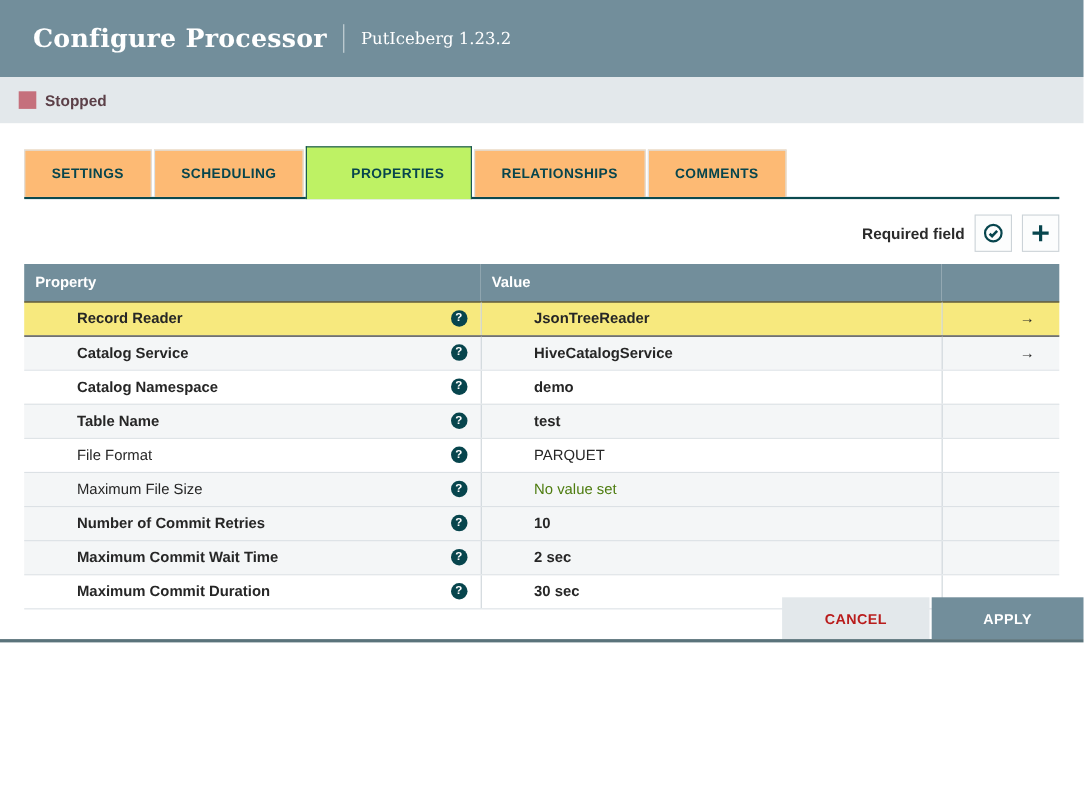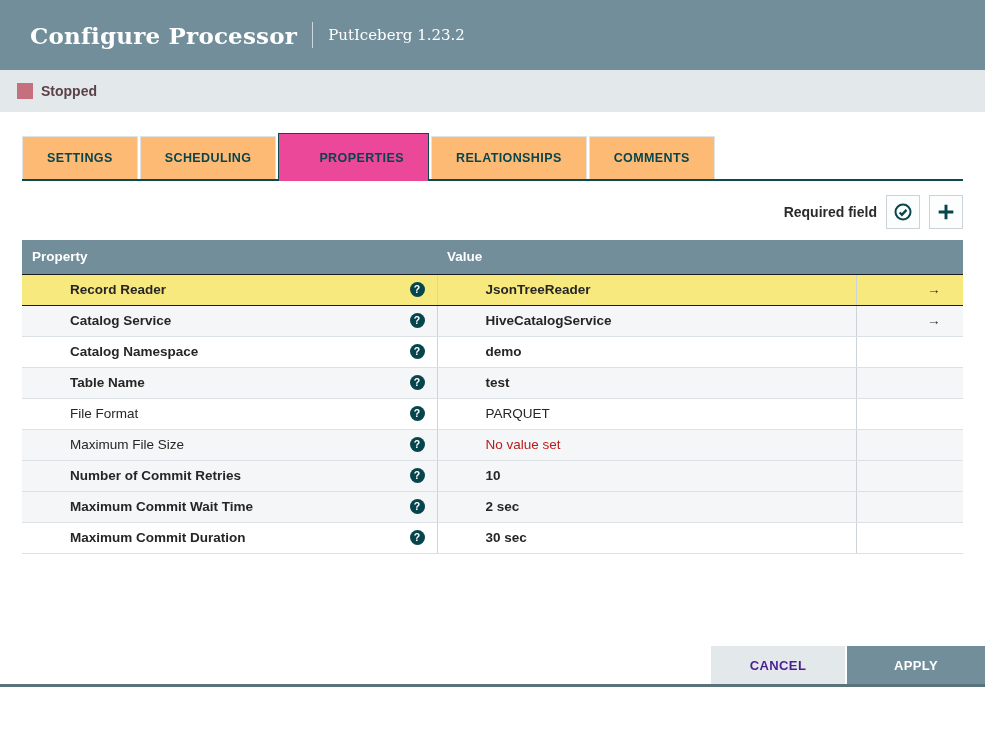--- a/index.html
+++ b/index.html
@@ -3,21 +3,21 @@
 <meta charset="utf-8">
 <style>
   * { box-sizing: border-box; margin: 0; padding: 0; }
   html, body { width: 985px; height: 731px; }
   body {
     font-family: "Liberation Sans", sans-serif;
     background: #ffffff;
     position: relative;
     overflow: hidden;
   }
-  .dialog { position: relative; width: 985px; height: 687px; background: #fff; }
+  .dialog { position: relative; width: 985px; height: 584px; background: #fff; }
 
   
   .header {
     height: 70px; background: #728e9b;
     display: flex; align-items: center; padding-left: 30px;
   }
   .header .title {
     font-family: "DejaVu Serif", serif; font-weight: bold;
     color: #ffffff; font-size: 23px; letter-spacing: 0.2px;
   }
@@ -45,21 +45,21 @@
     border-bottom: 2px solid #0a4a50; position: relative;
   }
   .tab {
     height: 43px; padding: 0 24px; margin-right: 2px;
     background: #fdba74; border: 1px solid #dde3e6; border-bottom: none;
     display: flex; align-items: center; justify-content: center;
     color: #07454d; font-weight: bold; font-size: 12.5px; letter-spacing: 0.4px;
     cursor: pointer; white-space: nowrap;
   }
   .tab.active {
-    height: 48px; background: #ec4899;
+    height: 48px; background: #bef264;
     border: 1px solid #0a4a50; border-bottom: none;
     margin-bottom: -2px; z-index: 2; position: relative; padding-left: 40px;
   }
 
   
   .toolbar {
     display: flex; justify-content: flex-end; align-items: center;
     margin-top: 13px; height: 36px;
   }
   .required-label { font-weight: bold; font-size: 14px; color: #2b2b2b; }
@@ -98,33 +98,33 @@
   }
   tr.req .prop-name, tr.req .cell-value { font-weight: bold; }
   .help-icon {
     width: 15px; height: 15px; border-radius: 50%; background: #07454d;
     color: #ffffff; font-size: 10.5px; font-weight: bold; line-height: 15px;
     text-align: center; flex: 0 0 15px; cursor: default;
   }
   .cell-value {
     border-left: 1px solid #ccd4d9; padding-left: 10px; cursor: pointer;
   }
-  .cell-value.novalue { color: #b91c1c; font-weight: normal; }
+  .cell-value.novalue { color: #4d7c0f; font-weight: normal; }
   .cell-arrow {
     border-left: 1px solid #ccd4d9; text-align: center;
     color: #07454d; font-weight: bold; font-size: 15px; cursor: pointer;
   }
 
   
   .footer { position: absolute; right: 0; bottom: 3px; display: flex; }
   .btn {
     height: 38px; display: flex; align-items: center; justify-content: center;
     font-weight: bold; font-size: 13px; letter-spacing: 0.4px; cursor: pointer;
   }
-  .btn-cancel { width: 134px; background: #e3e8eb; color: #4c1d95; margin-right: 2px; }
+  .btn-cancel { width: 134px; background: #e3e8eb; color: #b91c1c; margin-right: 2px; }
   .btn-apply  { width: 138px; background: #728e9b; color: #ffffff; }
 
   .bottom-strip { position: absolute; left: 0; right: 0; bottom: 0; height: 3px; background: #5a737b; }
 </style>
 </head>
 <body>
 
 <div class="dialog">
 
   <div class="header">

